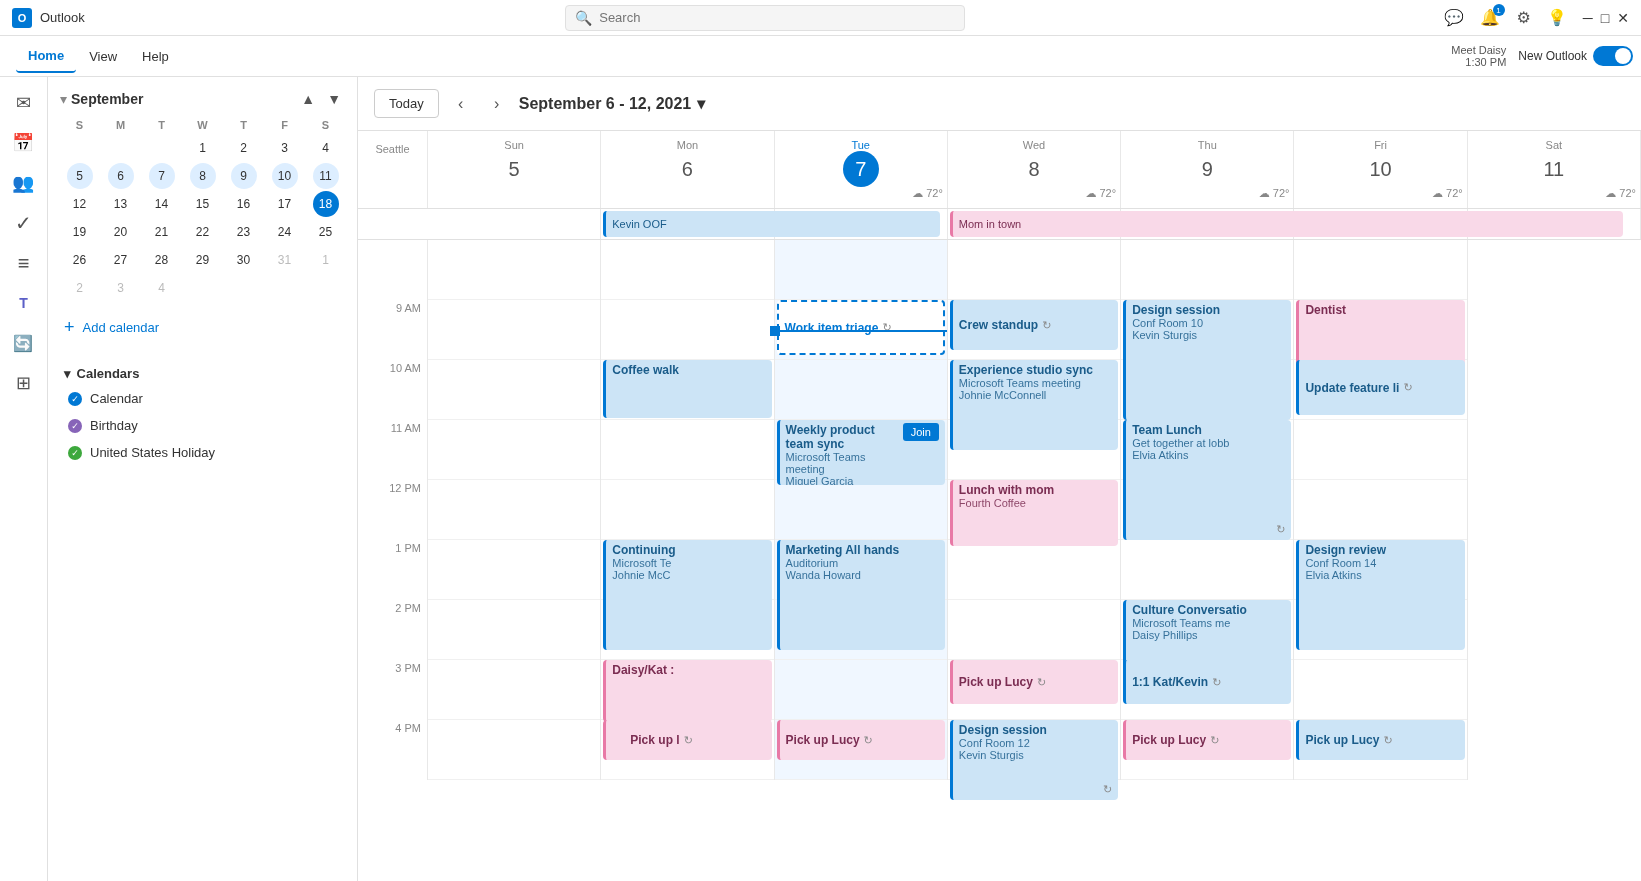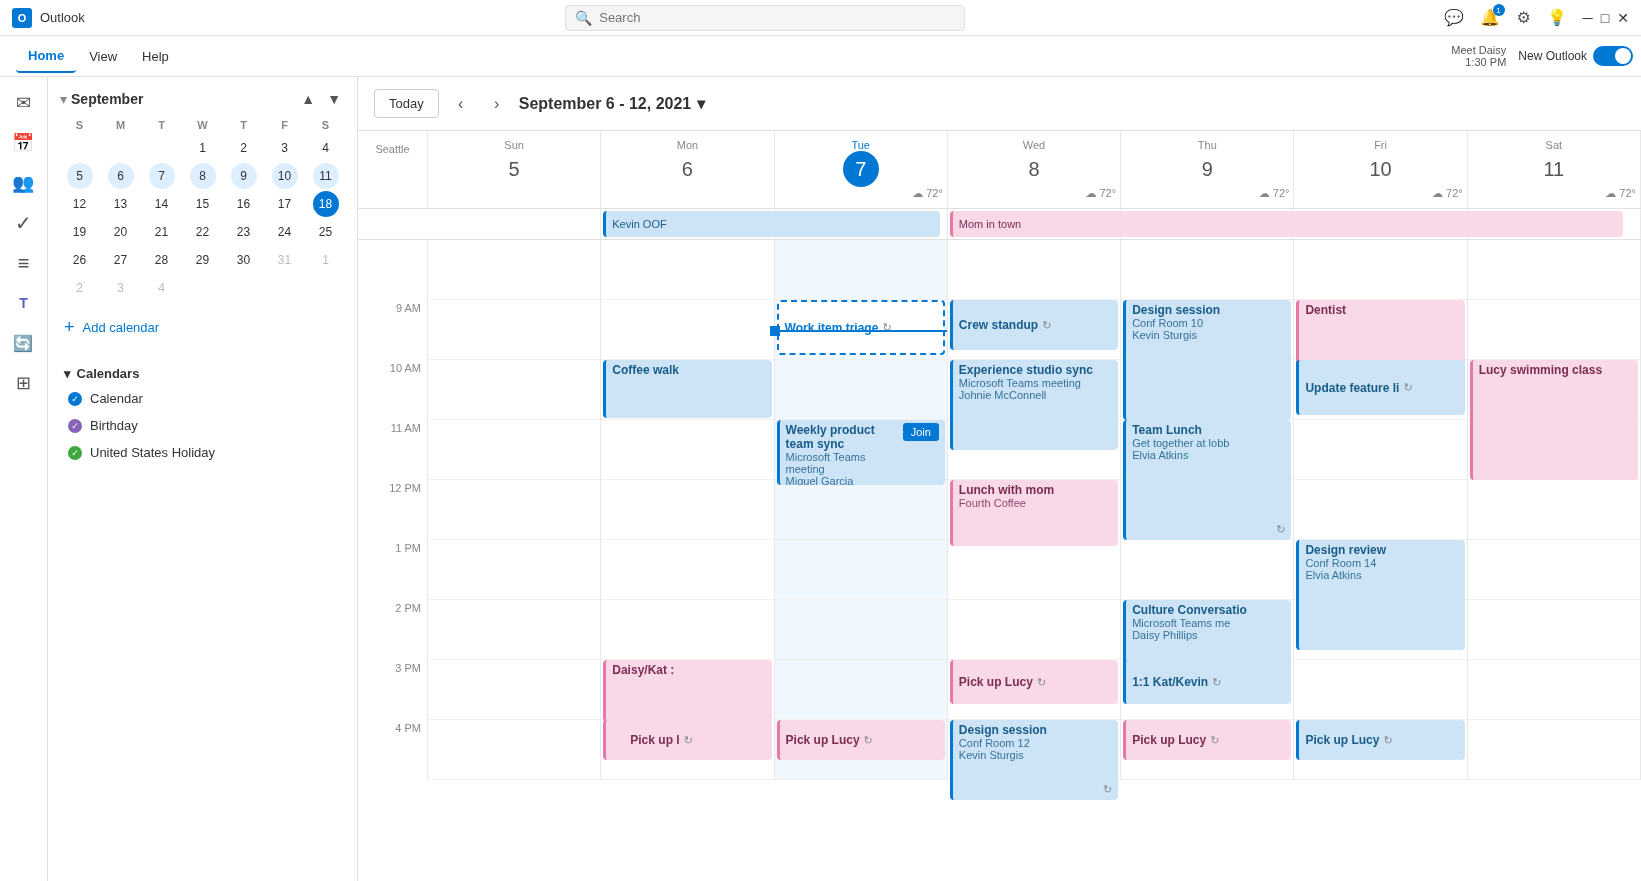--- a/index.html
+++ b/index.html
@@ -540,20 +540,25 @@
             <div class="day-slot"></div>
             <div class="day-slot"></div>
             <div class="day-slot"></div>
             <div class="day-slot"></div>
             <div class="day-slot"></div>
 
             <div class="cal-event ev-blue" style="position:absolute;top:120px;left:2px;right:2px;height:58px;">
               <div class="ev-title">Coffee walk</div>
             </div>
 
+            <div class="cal-event ev-blue" style="position:absolute;top:300px;left:2px;right:2px;height:110px;">
+              <div class="ev-title">Continuing</div>
+              <div class="ev-sub">Microsoft Te</div>
+              <div class="ev-sub">Johnie McC</div>
+            </div>
 
             <div class="cal-event ev-pink" style="position:absolute;top:420px;left:2px;right:2px;height:62px;">
               <div class="ev-title">Daisy/Kat :</div>
             </div>
 
             <div class="cal-event ev-pink" style="position:absolute;top:480px;left:2px;right:2px;height:40px;display:flex;align-items:center;gap:4px;padding-left:24px;">
               <span class="ev-title">Pick up l</span>
               <span class="sync-icon">↻</span>
             </div>
           </div>
@@ -578,20 +583,25 @@
               <div style="display:flex;align-items:flex-start;justify-content:space-between;">
                 <div>
                   <div class="ev-title">Weekly product team sync</div>
                   <div class="ev-sub">Microsoft Teams meeting</div>
                   <div class="ev-sub">Miguel Garcia</div>
                 </div>
                 <button class="join-btn">Join</button>
               </div>
             </div>
 
+            <div class="cal-event ev-blue" style="position:absolute;top:300px;left:2px;right:2px;height:110px;">
+              <div class="ev-title">Marketing All hands</div>
+              <div class="ev-sub">Auditorium</div>
+              <div class="ev-sub">Wanda Howard</div>
+            </div>
 
             <div class="cal-event ev-pink" style="position:absolute;top:480px;left:2px;right:2px;height:40px;display:flex;align-items:center;gap:4px;">
               <span class="ev-title">Pick up Lucy</span>
               <span class="sync-icon">↻</span>
             </div>
 
             <div style="position:absolute;top:90px;left:0;right:0;height:2px;background:#0078d4;z-index:10;">
               <div style="position:absolute;left:-5px;top:-4px;width:10px;height:10px;background:#0078d4;border-radius:50;"></div>
             </div>
           </div>
@@ -702,34 +712,19 @@
               <div class="ev-sub">Conf Room 14</div>
               <div class="ev-sub">Elvia Atkins</div>
             </div>
 
             <div class="cal-event ev-blue" style="position:absolute;top:480px;left:2px;right:2px;height:40px;display:flex;align-items:center;gap:4px;">
               <span class="ev-title">Pick up Lucy</span>
               <span class="sync-icon">↻</span>
             </div>
           </div>
 
-          <div class="day-col" style="position:relative;">
-            <div class="day-slot"></div>
-            <div class="day-slot"></div>
-            <div class="day-slot"></div>
-            <div class="day-slot"></div>
-            <div class="day-slot"></div>
-            <div class="day-slot"></div>
-            <div class="day-slot"></div>
-            <div class="day-slot"></div>
-            <div class="day-slot"></div>
-
-            <div class="cal-event ev-pink" style="position:absolute;top:120px;left:2px;right:2px;height:120px;">
-              <div class="ev-title">Lucy swimming class</div>
-            </div>
-          </div>
 
         </div>
       </div>
     </div>
   </div>
 
 </div>
 
 </body></html>

